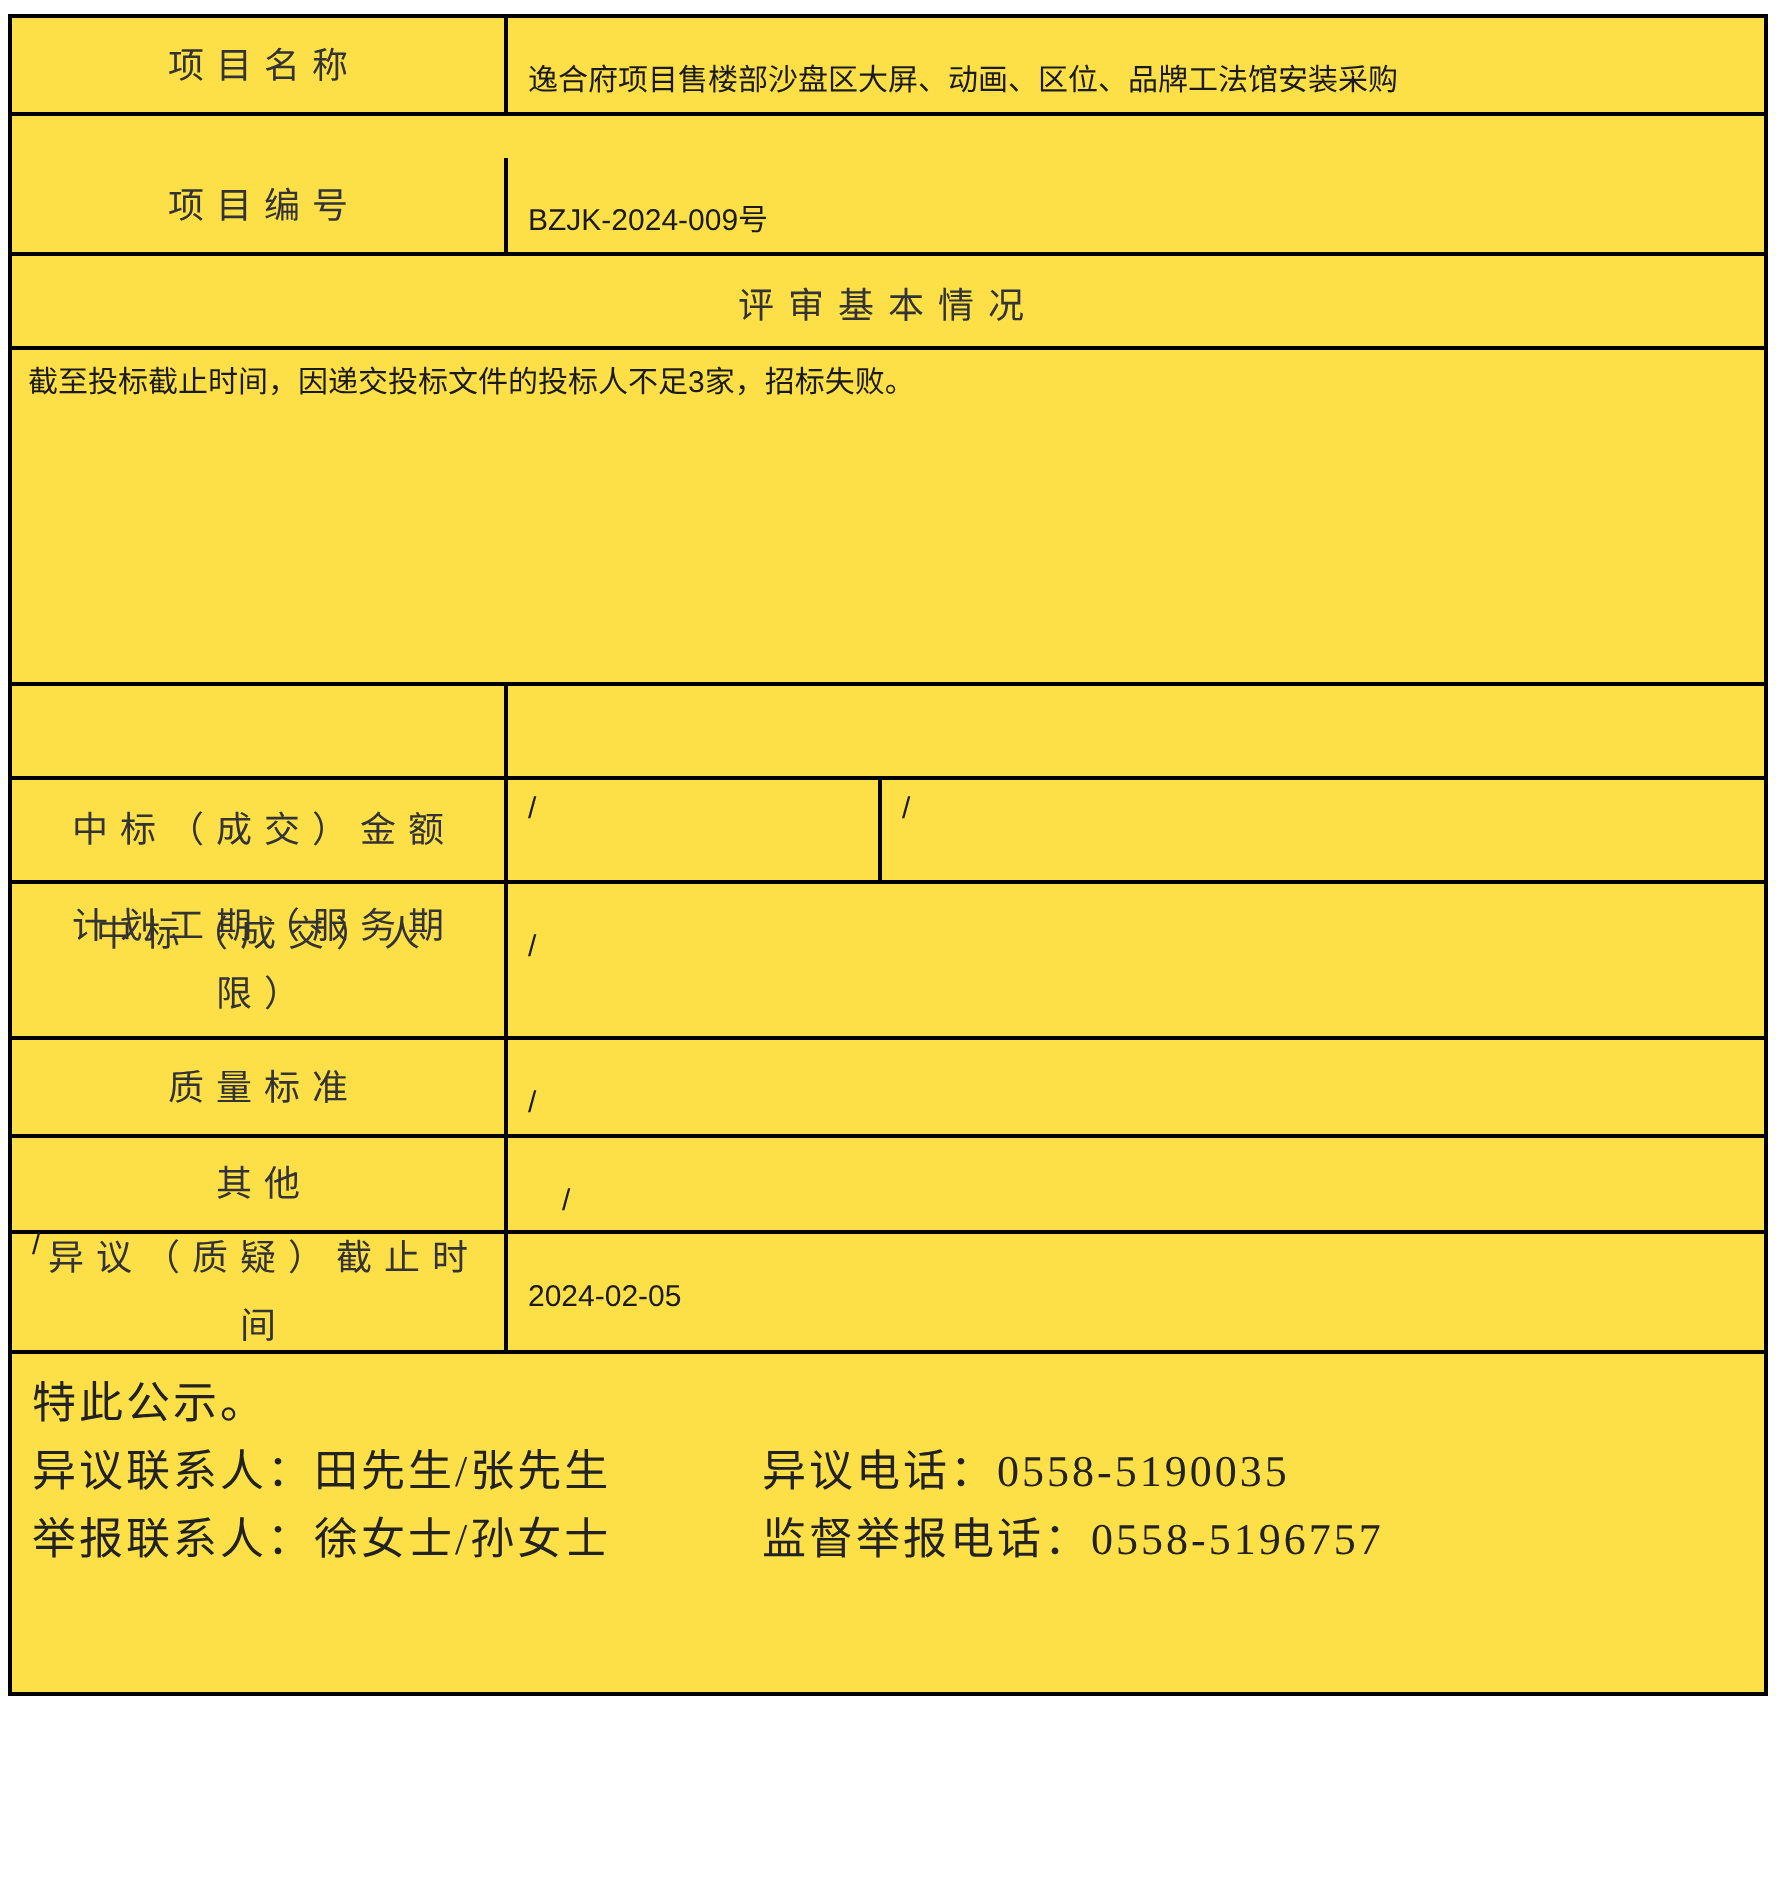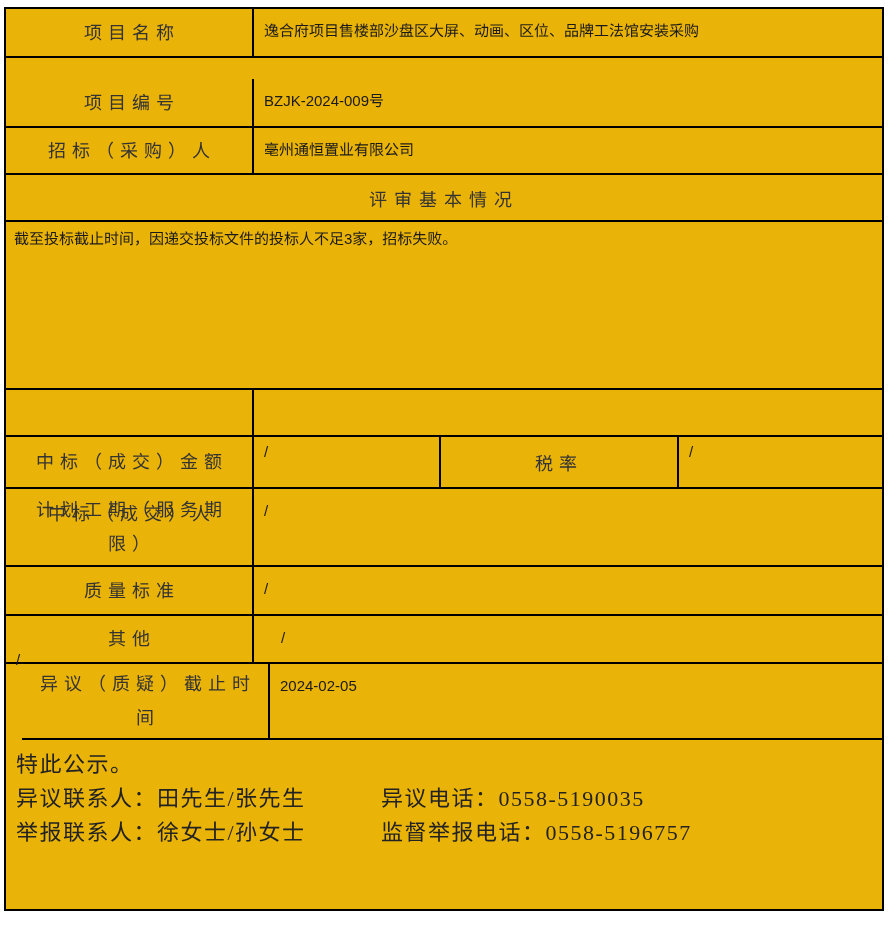--- a/index.html
+++ b/index.html
@@ -11,21 +11,21 @@
     width: 888px;
     height: 945px;
     overflow: hidden;
     font-family: "Liberation Sans", "DejaVu Sans", sans-serif;
   }
   .doc-table {
     box-sizing: border-box;
     width: 880px;
     margin: 7px 4px 0 4px;
     border: 2px solid #000;
-    background: #eab308;
+    background: #fde047;
   }
   .row {
     box-sizing: border-box;
     display: flex;
     border-bottom: 2px solid #000;
   }
   .row:last-child { border-bottom: none; }
 
   
   .label-cell {
@@ -41,39 +41,39 @@
     font-size: 18px;
     letter-spacing: 6px;
     line-height: 34px;
     color: #333;
     white-space: pre-line;
     padding: 2px 4px 2px 10px;
   }
   .value-cell {
     box-sizing: border-box;
     flex: 1 1 auto;
-    padding: 11px 10px;
+    padding: 21px 10px;
     font-size: 15px;
     line-height: 22px;
     color: #1a1a1a;
     text-align: left;
   }
   
   .h-r1  { height: 49px; }
   .h-r2  { height: 49px; margin-top: 21px; }
   .h-r3  { height: 47px; }
   .h-r4  { height: 52px; }
   .h-r5  { height: 47px; }
   .h-r6  { height: 168px; }
   .h-r7  { height: 47px; flex-direction: column; }
   .h-r8  { height: 52px; }
   .h-r9  { height: 78px; }
   .h-r10 { height: 49px; }
   .h-r11 { height: 48px; gap: 17px; }
-  .h-r12 { height: 76px; margin-left: 16px; }
+  .h-r12 { height: 60px; }
   .h-r13 { height: 169px; }
 
   
   .section-header-cell {
     box-sizing: border-box;
     flex: 1 1 auto;
     display: flex;
     align-items: center;
     justify-content: center;
     text-align: center;
@@ -147,43 +147,38 @@
   <div class="row h-r1">
     <div class="label-cell">项目名称</div>
     <div class="value-cell">逸合府项目售楼部沙盘区大屏、动画、区位、品牌工法馆安装采购</div>
   </div>
 
   <div class="row h-r2">
     <div class="label-cell">项目编号</div>
     <div class="value-cell">BZJK-2024-009号</div>
   </div>
 
-  <div class="row h-r3">
-    <div class="label-cell">招标（采购）人</div>
-    <div class="value-cell">亳州通恒置业有限公司</div>
-  </div>
 
 
   <div class="row h-r5">
     <div class="section-header-cell">评审基本情况</div>
   </div>
 
   <div class="row h-r6">
     <div class="fullwidth-text-cell">截至投标截止时间，因递交投标文件的投标人不足3家，招标失败。</div>
   </div>
 
   <div class="row h-r7">
     <div class="label-cell">中标（成交）人</div>
     <div class="value-cell">/</div>
   </div>
 
   <div class="row h-r8">
     <div class="label-cell">中标（成交）金额</div>
     <div class="amount-value-cell">/</div>
-    <div class="tax-label-cell">税率</div>
     <div class="tax-value-cell">/</div>
   </div>
 
   <div class="row h-r9">
     <div class="label-cell">计划工期（服务期
 限）</div>
     <div class="value-cell">/</div>
   </div>
 
   <div class="row h-r10">

